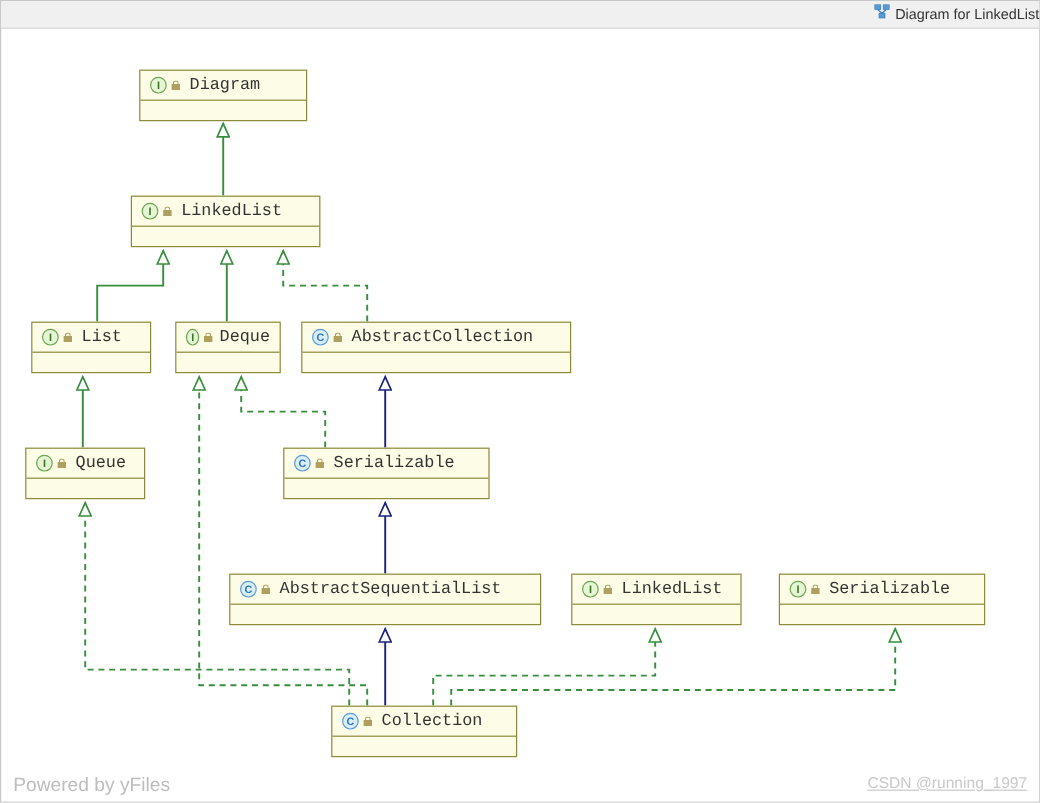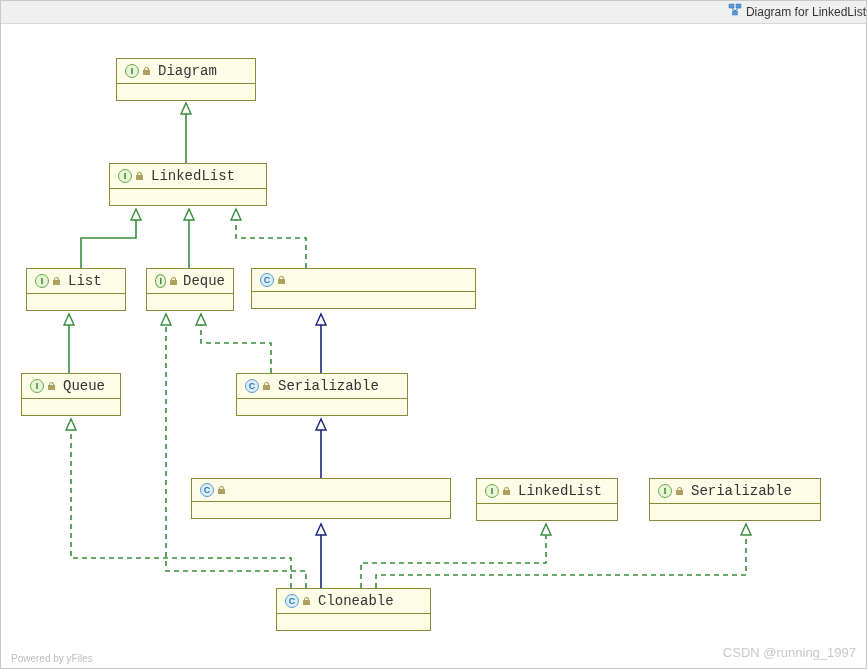--- a/index.html
+++ b/index.html
@@ -109,29 +109,30 @@
     position: absolute;
     left: 0; top: 0;
     width: 865px;
     height: 645px;
     pointer-events: none;
   }
   .footer-left {
     position: absolute;
     left: 10px;
     bottom: 4px;
-    font-size: 10px;
+    font-size: 16px;
     color: #bdbdbd;
   }
   .footer-right {
     position: absolute;
     right: 10px;
     bottom: 8px;
     font-size: 13px;
     color: #c9c9c9;
+    text-decoration: underline;
   }
 </style>
 </head>
 <body>
 
 <div class="window">
 
   <div class="title-bar">
     <span class="title-icon">
       <svg width="14" height="14" viewBox="0 0 14 14">
@@ -216,20 +217,21 @@
         <span class="lock-icon"></span>
         <span>Deque</span>
       </div>
       <div class="class-body"></div>
     </div>
 
     <div class="class-box" style="left:250px; top:245px; width:225px;">
       <div class="class-head">
         <span class="stereotype-icon stype-c">C</span>
         <span class="lock-icon"></span>
+        <span>AbstractCollection</span>
       </div>
       <div class="class-body"></div>
     </div>
 
     <div class="class-box" style="left:20px; top:350px; width:100px;">
       <div class="class-head">
         <span class="stereotype-icon stype-i">I</span>
         <span class="lock-icon"></span>
         <span>Queue</span>
       </div>
@@ -242,20 +244,21 @@
         <span class="lock-icon"></span>
         <span>Serializable</span>
       </div>
       <div class="class-body"></div>
     </div>
 
     <div class="class-box" style="left:190px; top:455px; width:260px;">
       <div class="class-head">
         <span class="stereotype-icon stype-c">C</span>
         <span class="lock-icon"></span>
+        <span>AbstractSequentialList</span>
       </div>
       <div class="class-body"></div>
     </div>
 
     <div class="class-box" style="left:475px; top:455px; width:142px;">
       <div class="class-head">
         <span class="stereotype-icon stype-i">I</span>
         <span class="lock-icon"></span>
         <span>LinkedList</span>
       </div>
@@ -268,21 +271,21 @@
         <span class="lock-icon"></span>
         <span>Serializable</span>
       </div>
       <div class="class-body"></div>
     </div>
 
     <div class="class-box" style="left:275px; top:565px; width:155px;">
       <div class="class-head">
         <span class="stereotype-icon stype-c">C</span>
         <span class="lock-icon"></span>
-        <span>Cloneable</span>
+        <span>Collection</span>
       </div>
       <div class="class-body"></div>
     </div>
 
   </div>
 
   <div class="footer-left">Powered by yFiles</div>
   <div class="footer-right">CSDN @running_1997</div>
 </div>
 

